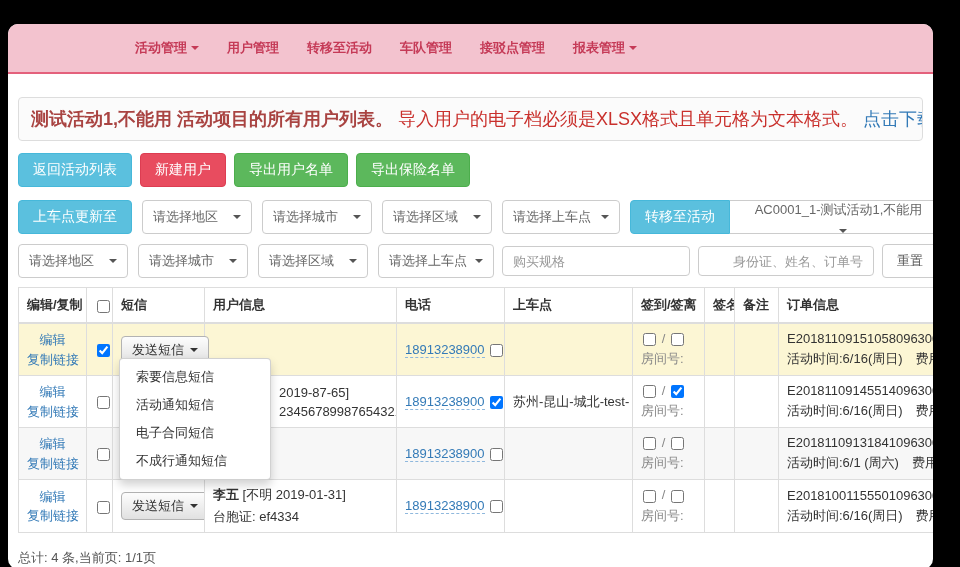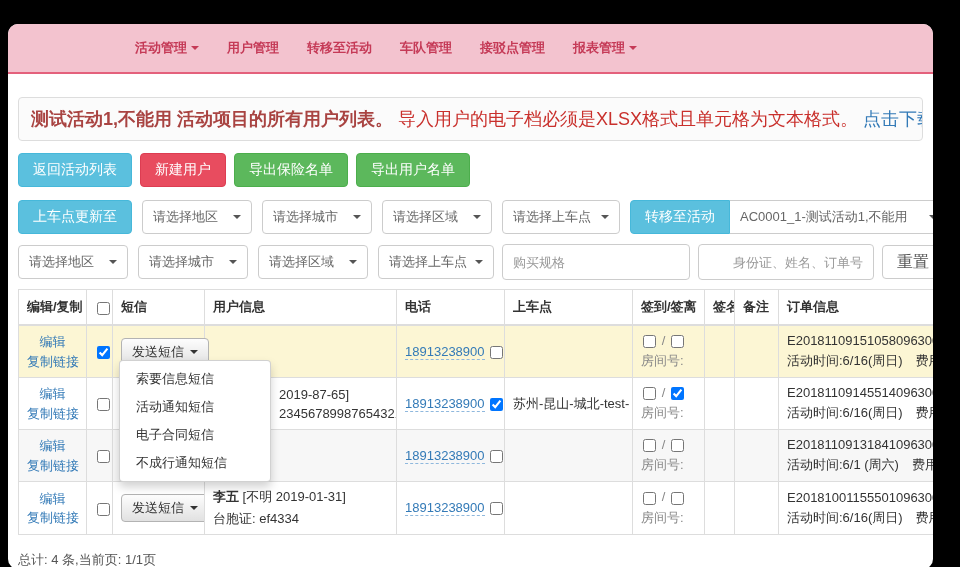--- a/index.html
+++ b/index.html
@@ -53,29 +53,29 @@
     padding:0 10px;font-size:13px;color:#666;box-sizing:border-box;
     cursor:pointer;flex-shrink:0;
   }
   .select-caret{
     width:0;height:0;border-left:4px solid transparent;margin-left:8px;
     border-right:4px solid transparent;border-top:4px solid #555;
   }
   .gap{margin-left:10px;}
   .gap-s{margin-left:8px;}
   .joined-btn{border-top-right-radius:0;border-bottom-right-radius:0;margin-left:10px;}
-  .joined-select{border-top-left-radius:0;border-bottom-left-radius:0;border-left:none;}
+  .joined-select{border-top-left-radius:0;border-bottom-left-radius:0;border-left:none;flex-direction:column;}
   .text-input{
-    height:36px;border:1px solid #ccc;border-radius:4px;padding:0 10px;
+    height:30px;border:1px solid #ccc;border-radius:4px;padding:0 10px;
     font-size:13px;color:#555;box-sizing:border-box;flex-shrink:0;
     font-family:"Liberation Sans","DejaVu Sans",sans-serif;
   }
   .text-input::placeholder{color:#999;}
   .btn-plain{
-    background:#fff;border:1px solid #ccc;color:#555;font-size:16px;
+    background:#fff;border:1px solid #ccc;color:#555;font-size:13px;
     height:34px;padding:0 14px;border-radius:4px;display:flex;align-items:center;
     cursor:pointer;flex-shrink:0;box-sizing:border-box;
   }
   
   .tbl-wrap{margin-top:9px;}
   table{border-collapse:collapse;table-layout:fixed;width:1060px;font-size:13px;color:#333;}
   th,td{border:1px solid #ddd;padding:6px 8px;vertical-align:middle;text-align:left;white-space:nowrap;overflow:hidden;}
   th{font-weight:bold;border-bottom-width:2px;padding:8px;}
   tr.selected td{background:#fcf6d4;}
   tr.striped td{background:#f7f7f7;}
@@ -134,22 +134,22 @@
 
     <div class="alert">
       <span class="strong">测试活动1,不能用 活动项目的所有用户列表。</span>
       <span class="warn">导入用户的电子档必须是XLSX格式且单元格为文本格式。</span>
       <span class="link">点击下载导入模板。</span>
     </div>
 
     <div class="btn-row">
       <div class="btn btn-info">返回活动列表</div>
       <div class="btn btn-danger">新建用户</div>
+      <div class="btn btn-success">导出用户名单</div>
       <div class="btn btn-success">导出保险名单</div>
-      <div class="btn btn-success">导出用户名单</div>
     </div>
 
     <div class="filter-row">
       <div class="btn btn-info" style="margin-left:0;">上车点更新至</div>
       <div class="select-box gap" style="width:110px;">
         <span>请选择地区</span>
         <span class="select-caret"></span>
       </div>
       <div class="select-box gap" style="width:110px;">
         <span>请选择城市</span>

